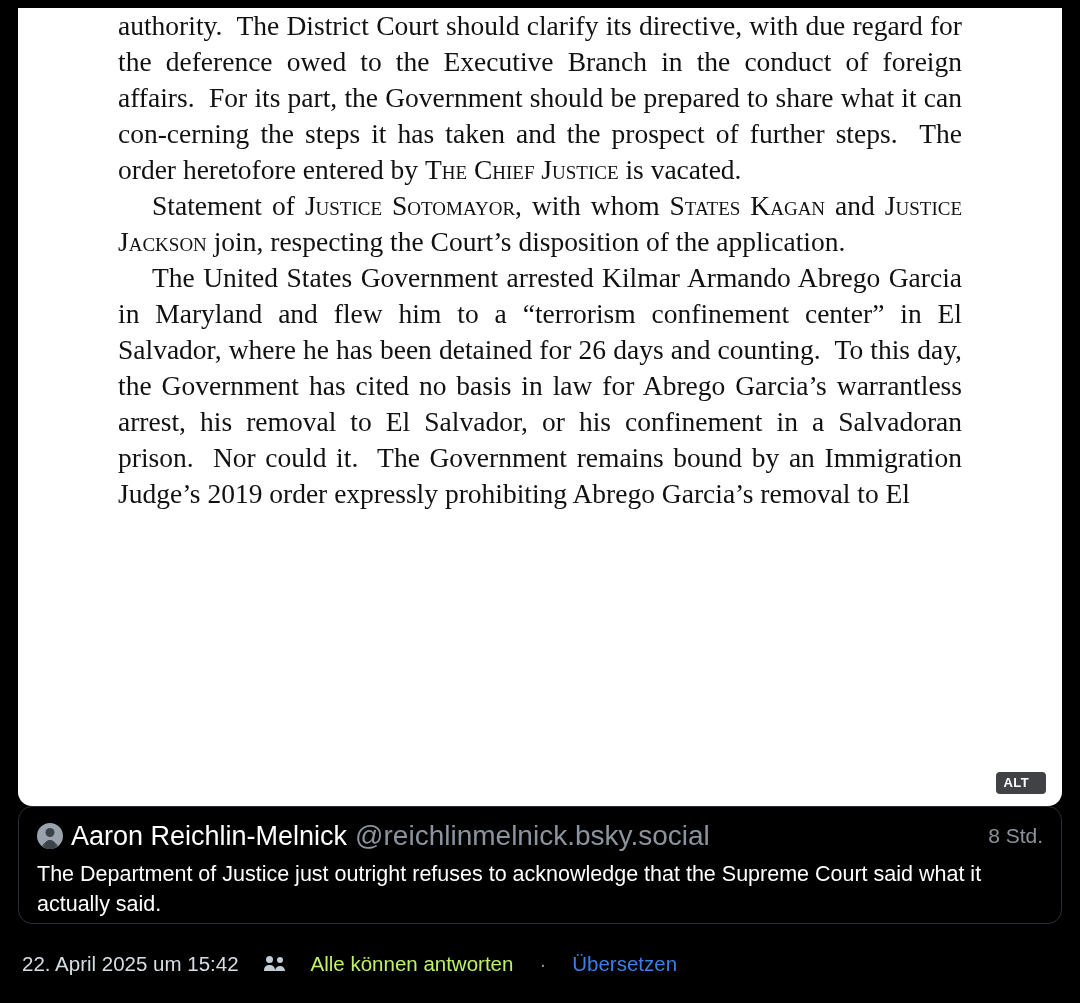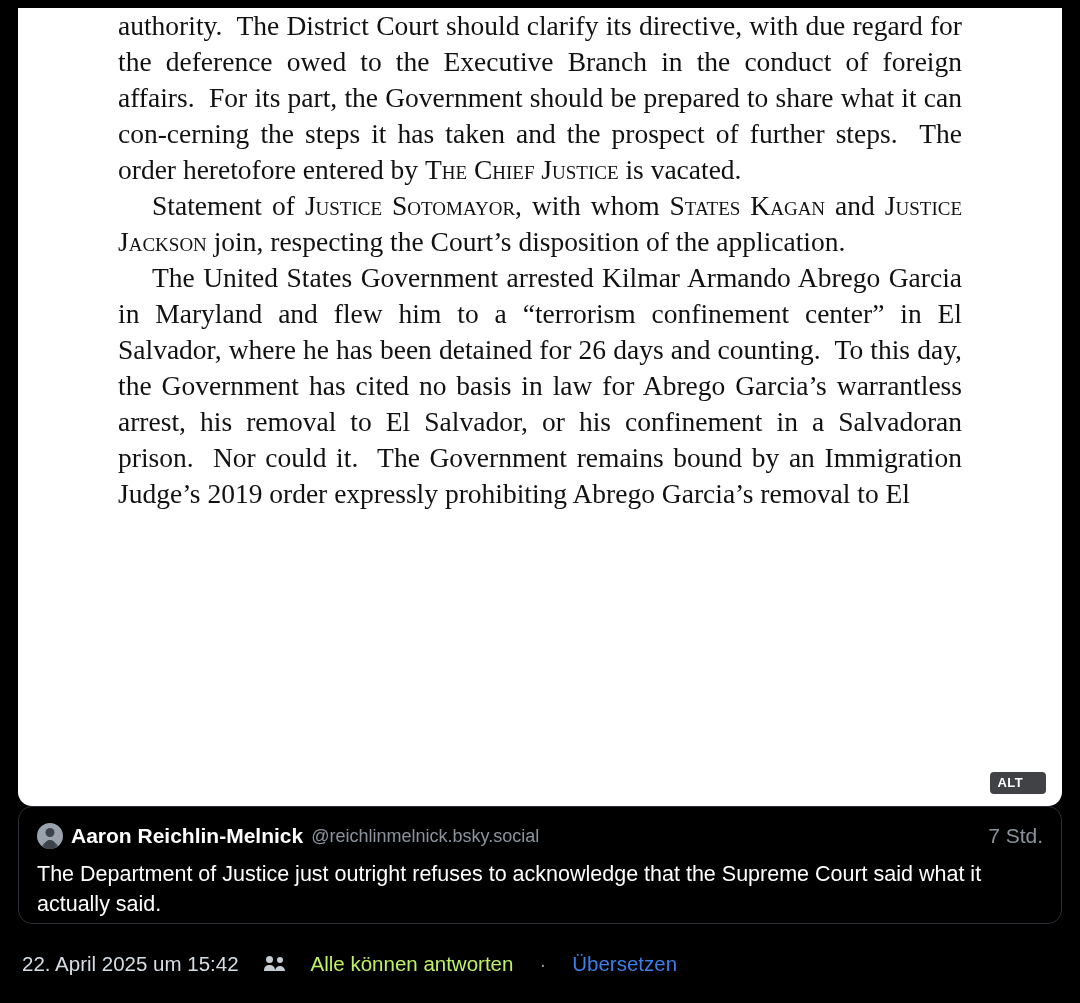--- a/index.html
+++ b/index.html
@@ -61,21 +61,21 @@
   
   .alt-badge {
     position: absolute;
     right: 16px;
     bottom: 12px;
     background: rgba(22,24,28,0.82);
     color: #ffffff;
     font-size: 13px;
     font-weight: 700;
     letter-spacing: 0.4px;
-    padding: 3px 23px 4px 7px;
+    padding: 3px 17px 4px 7px;
     border-radius: 4px;
     font-family: "Liberation Sans", sans-serif;
   }
 
   
   .quote-card {
     position: absolute;
     left: 18px;
     top: 806px;
     width: 1044px;
@@ -122,28 +122,28 @@
     bottom: -5px;
     transform: translateX(-50%);
     width: 18px;
     height: 13px;
     border-radius: 9px 9px 0 0;
     background: #4a5159;
   }
 
   .display-name {
     color: #ffffff;
-    font-size: 21px;
-    font-weight: 700;
+    font-size: 27px;
+    font-weight: 400;
     white-space: nowrap;
   }
 
   .handle {
     color: #8b949e;
-    font-size: 18px;
+    font-size: 28px;
     font-weight: 400;
     white-space: nowrap;
   }
 
   .timestamp {
     margin-left: auto;
     color: #8b949e;
     font-size: 21px;
     white-space: nowrap;
   }
@@ -224,21 +224,21 @@
       <p class="indent">The United States Government arrested Kilmar Armando Abrego Garcia in Maryland and flew him to a “terrorism confinement center” in El Salvador, where he has been detained for 26 days and counting.&nbsp; To this day, the Government has cited no basis in law for Abrego Garcia’s warrantless arrest, his removal to El Salvador, or his confinement in a Salvadoran prison.&nbsp; Nor could it.&nbsp; The Government remains bound by an Immigration Judge’s 2019 order expressly prohibiting Abrego Garcia’s removal to El</p>
     </div>
     <div class="alt-badge">ALT</div>
   </div>
 
   <div class="quote-card">
     <div class="quote-head">
       <div class="avatar"></div>
       <div class="display-name">Aaron Reichlin-Melnick</div>
       <div class="handle">@reichlinmelnick.bsky.social</div>
-      <div class="timestamp">7 Std.</div>
+      <div class="timestamp">8 Std.</div>
     </div>
     <div class="quote-body">The Department of Justice just outright refuses to acknowledge that the Supreme Court said what it actually said.</div>
   </div>
 
   <div class="meta-row">
     <span class="meta-date">22. April 2025 um 15:42</span>
     <span class="who-icon">
       <span class="h1"></span>
         <span class="b1"></span>
         <span class="h2"></span>

